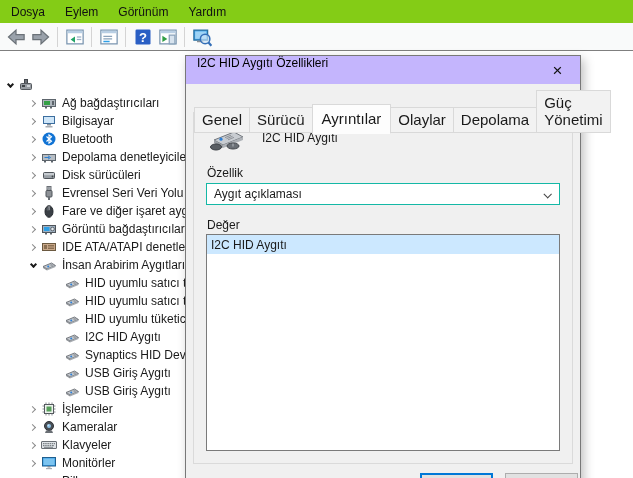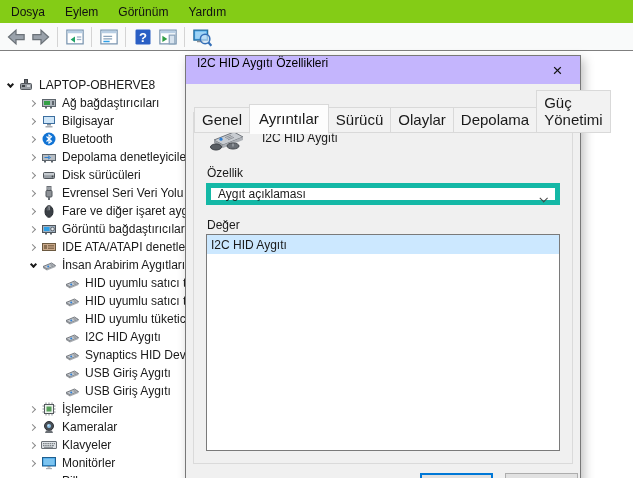--- a/index.html
+++ b/index.html
@@ -38,21 +38,21 @@
   .tab:first-child { margin-left:0; }
   .tab.active { background:#fdfdfd; border-bottom:1px solid #fdfdfd; padding:5px 9px 6px; margin-bottom:-1px; position:relative; z-index:4; }
   .panel { position:absolute; left:7px; right:7px; top:56px; height:352px; border:1px solid #dadada; background:#f0f0f0; }
   .dev-row { position:absolute; left:14px; top:10px; display:flex; align-items:center; }
   .dev-icon { width:40px; height:30px; }
   .dev-name { margin-left:14px; font-size:12px; }
   .fld-label { position:absolute; left:13px; font-size:12px; }
   .lbl-prop { top:53px; }
   .lbl-val { top:105px; }
   .combo { position:absolute; left:12px; right:12px; top:70px; height:22px; background:#fff;
-    border:5px solid #14b8a6; display:flex; align-items:center; padding-left:7px; font-size:12px; }
+    border:1px solid #14b8a6; display:flex; align-items:center; padding-left:7px; font-size:12px; }
   .combo-arrow { position:absolute; right:9px; top:8px; width:6px; height:6px;
     border-right:1.3px solid #454545; border-bottom:1.3px solid #454545; transform:rotate(45deg) translateY(-1px); }
   .listbox { position:absolute; left:12px; right:12px; top:121px; bottom:12px; background:#fff;
     border:1px solid #7a7a7a; overflow:hidden; }
   .list-item { height:19px; display:flex; align-items:center; padding-left:4px; font-size:12px; }
   .list-item.selected { background:#cce8ff; }
   .btn { position:absolute; top:417px; width:73px; height:24px; background:#e1e1e1;
     font-size:12px; display:flex; align-items:center; justify-content:center; }
   .btn-ok { left:234px; border:2px solid #0078d7; }
   .btn-cancel { left:319px; border:1px solid #adadad; }
@@ -132,21 +132,20 @@
       <div class="tree-row" style="padding-left: 4px;">
         <span class="chev-slot">
           <span class="chev-e"></span>
         </span>
         <span class="t-icon"><svg width="16" height="16" viewBox="0 0 16 16" xmlns="http://www.w3.org/2000/svg">
             <rect x="6.5" y="2.5" width="3" height="4" fill="#6d7177" stroke="#43474c"></rect>
             <rect x="2.5" y="6.5" width="11" height="6" rx="1" fill="#989da3" stroke="#55595e"></rect>
             <rect x="4" y="8" width="3" height="2" fill="#3f4347"></rect>
             <rect x="9" y="8" width="3" height="2" fill="#cfd3d7"></rect>
           </svg></span>
-        <span class="t-label">LAPTOP-OBHERVE8</span>
       </div>
       <div class="tree-row" style="padding-left: 27px;">
         <span class="chev-slot">
           <span class="chev-c"></span>
         </span>
         <span class="t-icon"><svg width="16" height="16" viewBox="0 0 16 16" xmlns="http://www.w3.org/2000/svg">
             <rect x="1.5" y="4.5" width="13" height="7" fill="#aeb6bd" stroke="#5d656c"></rect>
             <rect x="3" y="6" width="6" height="4" fill="#34a046"></rect>
             <rect x="11" y="6" width="2" height="4" fill="#5d656c"></rect>
             <rect x="4" y="11.5" width="2" height="2" fill="#5d656c"></rect>
@@ -409,22 +408,22 @@
     </div>
 
   <div class="dialog">
     <div class="dlg-titlebar">
       <span class="dlg-title">I2C HID Aygıtı Özellikleri</span>
     </div>
     <div class="dlg-close">×</div>
 
     <div class="tabstrip" id="tabstrip">
         <div class="tab">Genel</div>
+        <div class="tab">Sürücü</div>
         <div class="tab active">Ayrıntılar</div>
-        <div class="tab">Sürücü</div>
         <div class="tab">Olaylar</div>
         <div class="tab">Depolama</div>
         <div class="tab">Güç Yönetimi</div>
       </div>
 
     <div class="panel">
       <div class="dev-row">
         <span class="dev-icon" id="dlg-dev-icon"><svg width="40" height="30" viewBox="0 0 40 30" xmlns="http://www.w3.org/2000/svg">
               <path d="M6 17 L26 9 L35 14 L15 22 Z" fill="#c8ccd1" stroke="#70757b"></path>
               <path d="M6 17 L15 22 L15 25 L6 20 Z" fill="#9a9ea3"></path>

